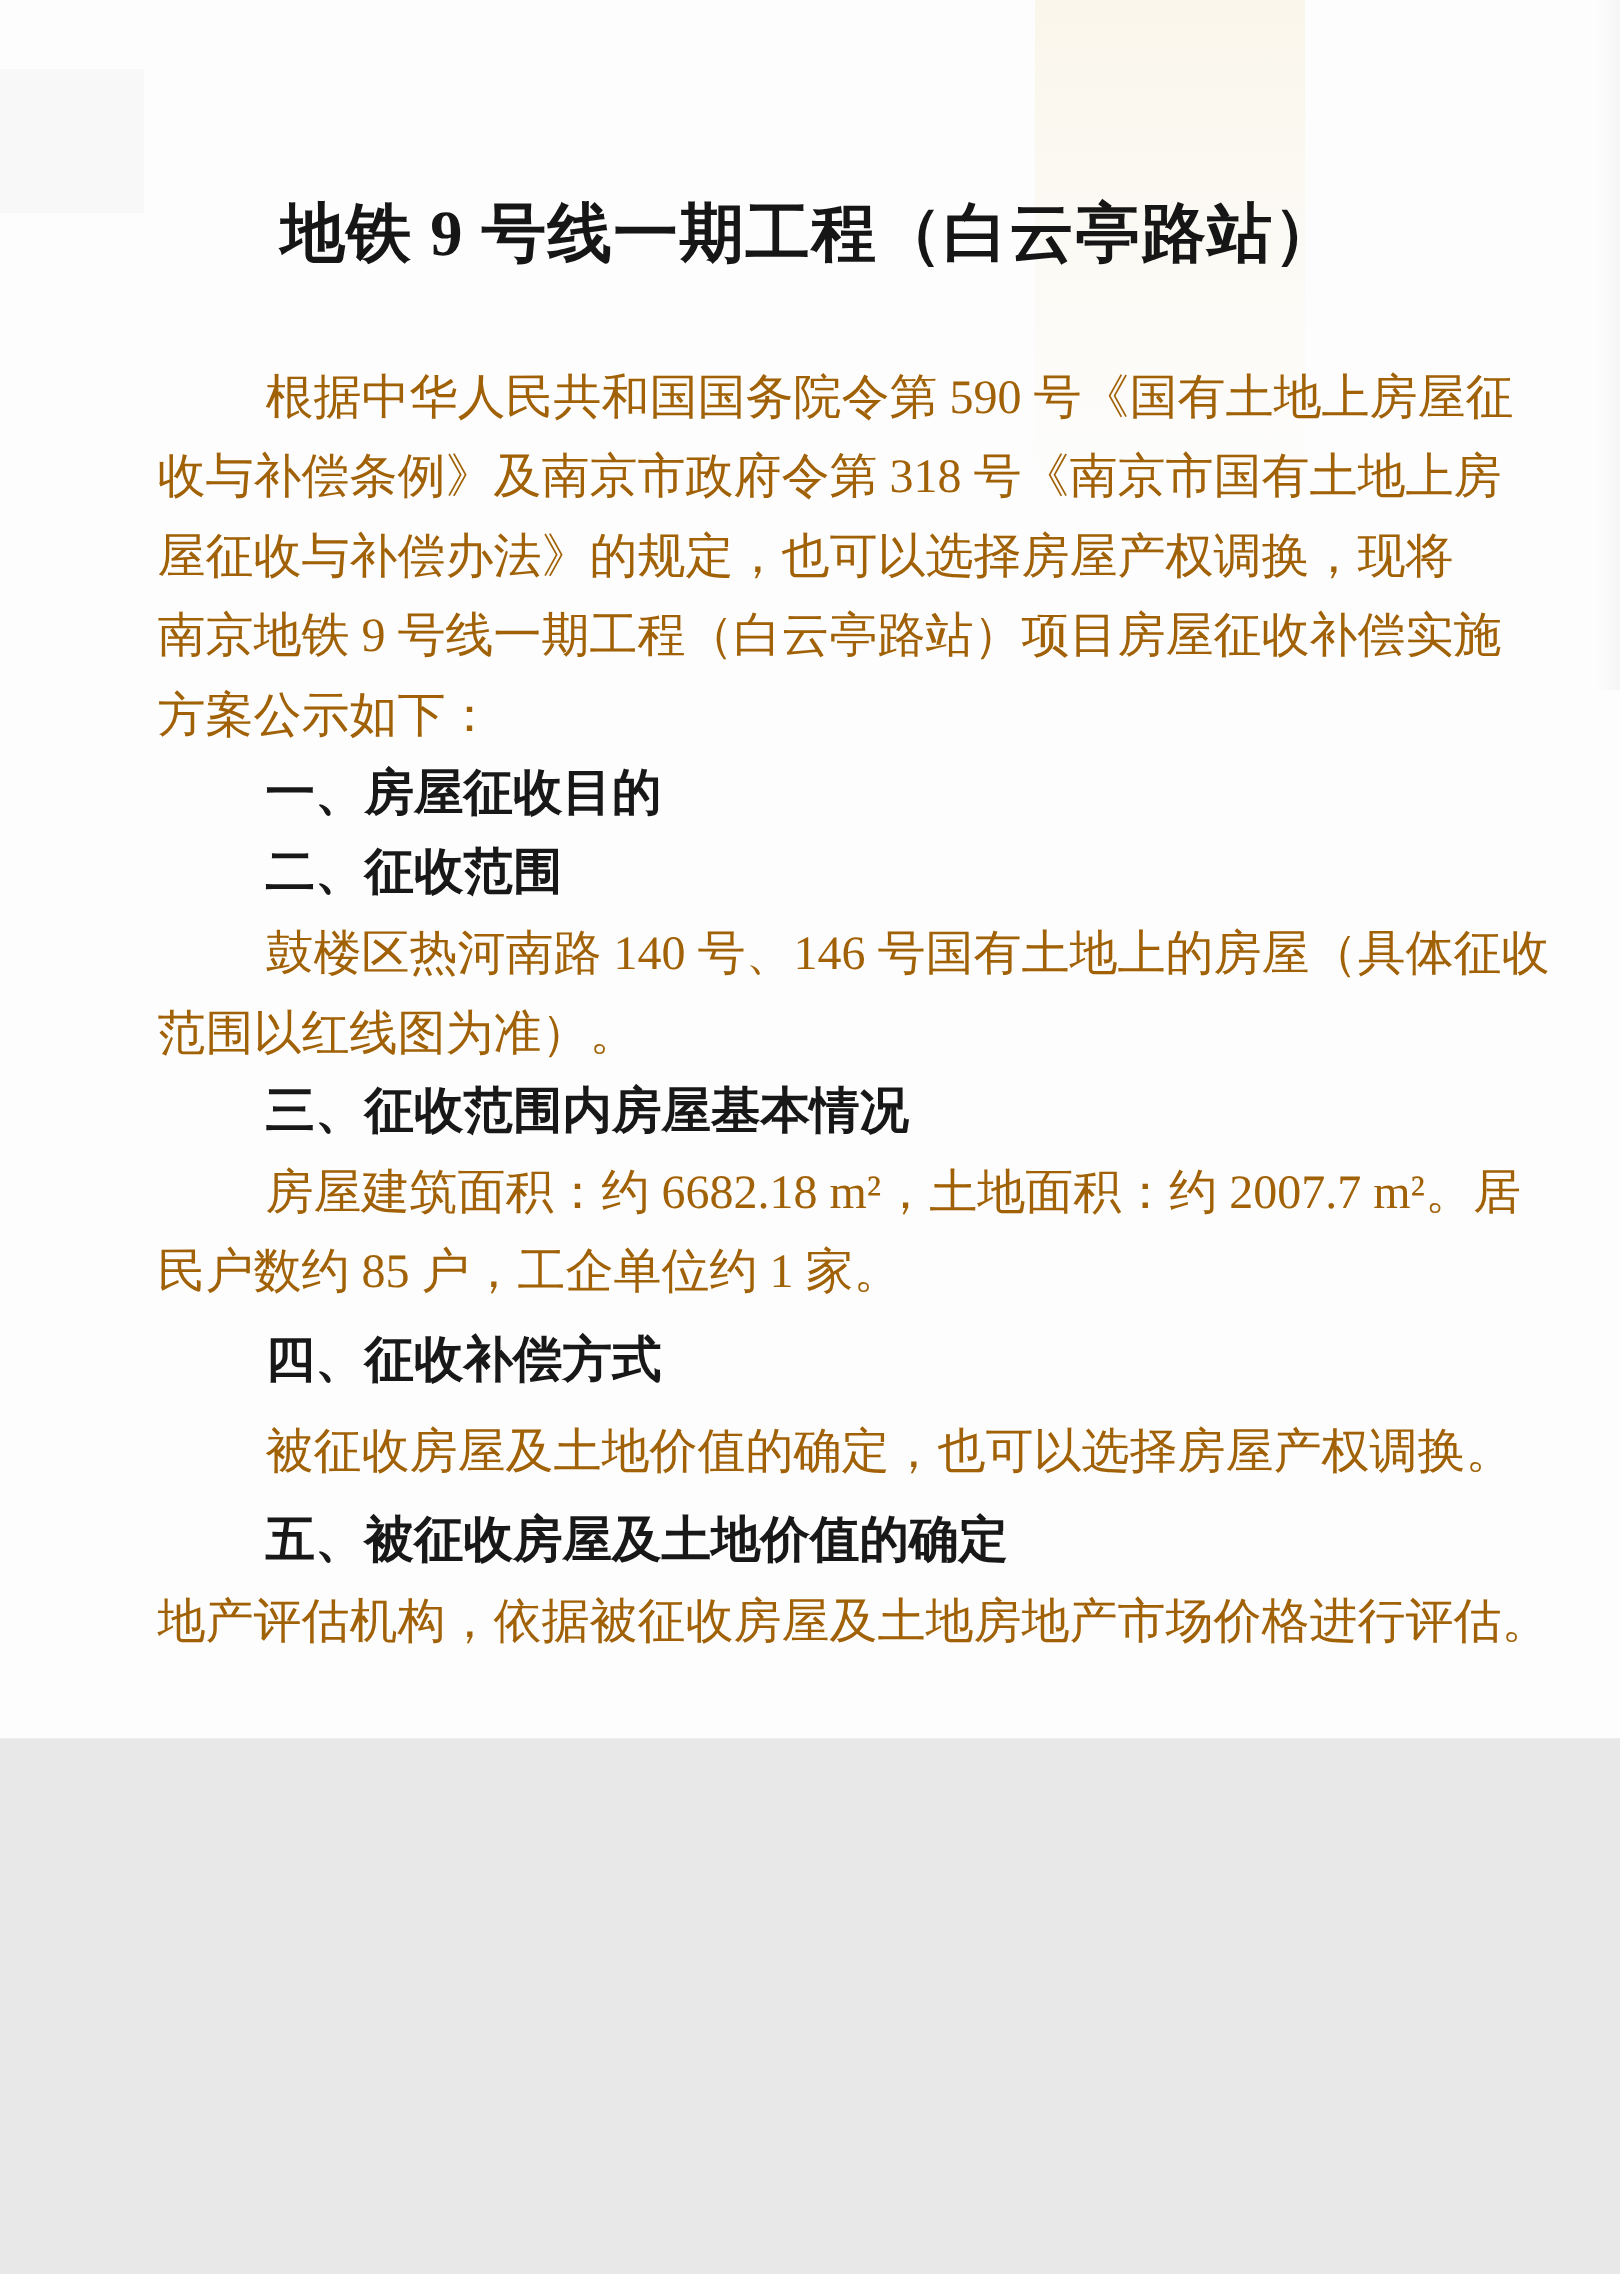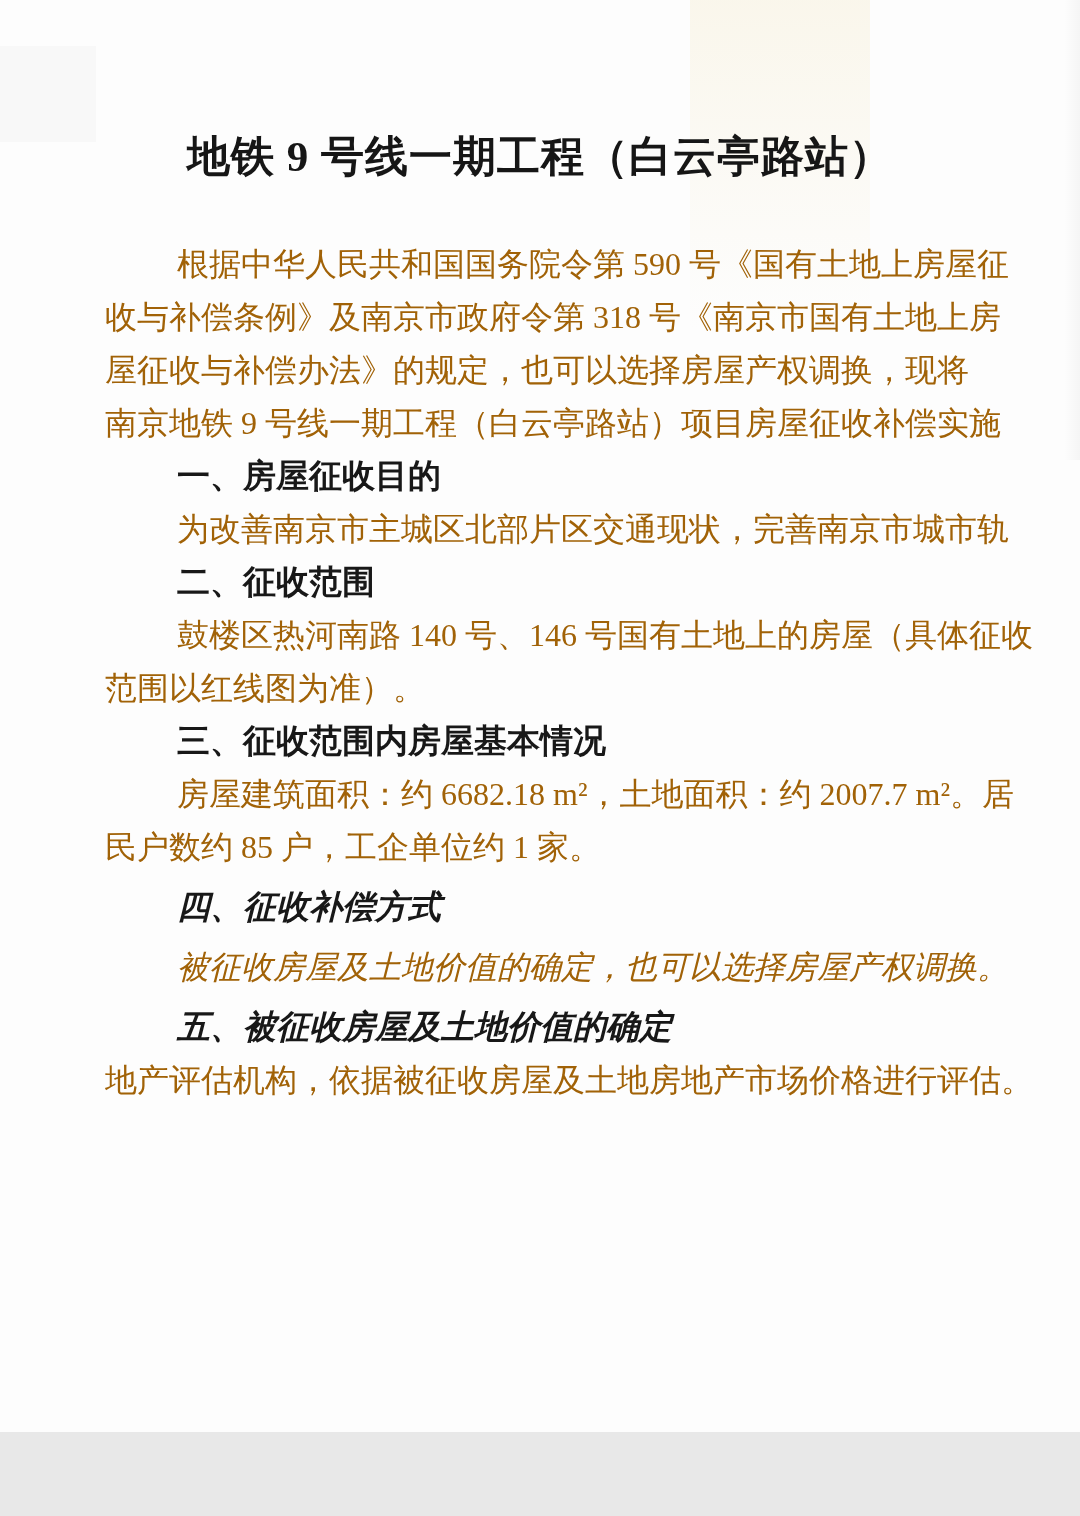--- a/index.html
+++ b/index.html
@@ -1,19 +1,19 @@
 <!DOCTYPE html>
 <html><head>
 <meta charset="utf-8">
 <style>
   html, body { margin: 0; padding: 0; background: #e8e8e8; }
   .page {
     position: relative;
     width: 1080px;
-    height: 1432px;
+    height: 1159px;
     margin: 0 auto;
     background: #fdfdfd;
     overflow: hidden;
     font-family: "Liberation Serif", "DejaVu Serif", serif;
     color: #1e1e1e;
   }
   
   .artifact-topleft {
     position: absolute; left: 0; top: 46px; width: 96px; height: 96px;
     background: #f8f8f8;
@@ -45,41 +45,41 @@
   }
   p.line {
     margin: 0;
     font-size: 32px;
     line-height: 53px;
     white-space: nowrap;
     color: #a16207;
   }
   p.line.indent { text-indent: 72px; }
   p.line.heading { font-weight: 700; color: #181818; font-size: 33px; }
-  p.line.loose { margin-top: 7px; font-style: italic; }
+  p.line.loose { margin-top: 7px; }
 </style>
 </head>
 <body>
 
 <div class="page">
   <div class="artifact-topleft"></div>
   <div class="artifact-warm-band"></div>
   <div class="artifact-right-edge"></div>
 
   <div class="titles">
     <h1 class="title-line">地铁 9 号线一期工程（白云亭路站）</h1>
   </div>
 
   <div class="body-area">
       <p class="line body indent">根据中华人民共和国国务院令第 590 号《国有土地上房屋征</p>
       <p class="line body">收与补偿条例》及南京市政府令第 318 号《南京市国有土地上房</p>
       <p class="line body">屋征收与补偿办法》的规定，也可以选择房屋产权调换，现将</p>
       <p class="line body">南京地铁 9 号线一期工程（白云亭路站）项目房屋征收补偿实施</p>
+      <p class="line body">方案公示如下：</p>
       <p class="line heading indent">一、房屋征收目的</p>
-      <p class="line body indent">为改善南京市主城区北部片区交通现状，完善南京市城市轨</p>
       <p class="line heading indent">二、征收范围</p>
       <p class="line body indent">鼓楼区热河南路 140 号、146 号国有土地上的房屋（具体征收</p>
       <p class="line body">范围以红线图为准）。</p>
       <p class="line heading indent">三、征收范围内房屋基本情况</p>
       <p class="line body indent">房屋建筑面积：约 6682.18 m²，土地面积：约 2007.7 m²。居</p>
       <p class="line body">民户数约 85 户，工企单位约 1 家。</p>
       <p class="line heading indent loose">四、征收补偿方式</p>
       <p class="line body indent loose">被征收房屋及土地价值的确定，也可以选择房屋产权调换。</p>
       <p class="line heading indent loose">五、被征收房屋及土地价值的确定</p>
       <p class="line body">地产评估机构，依据被征收房屋及土地房地产市场价格进行评估。</p>

